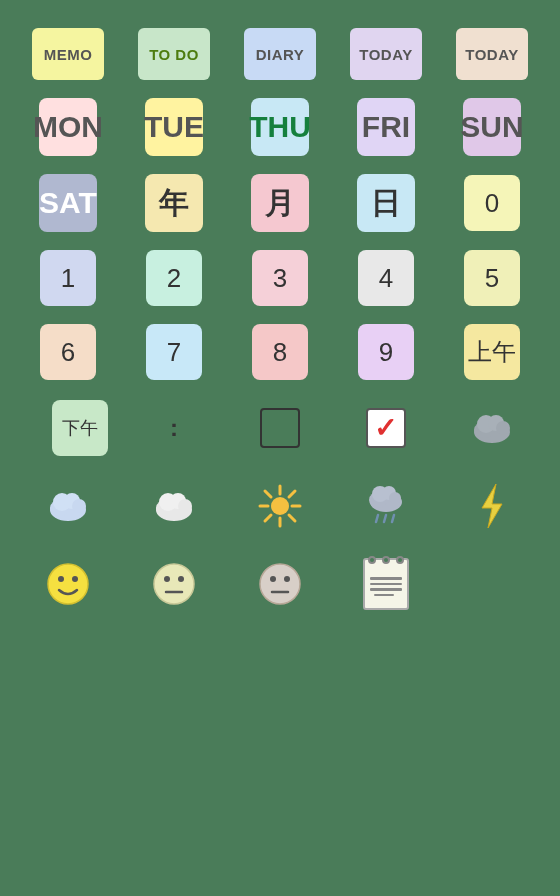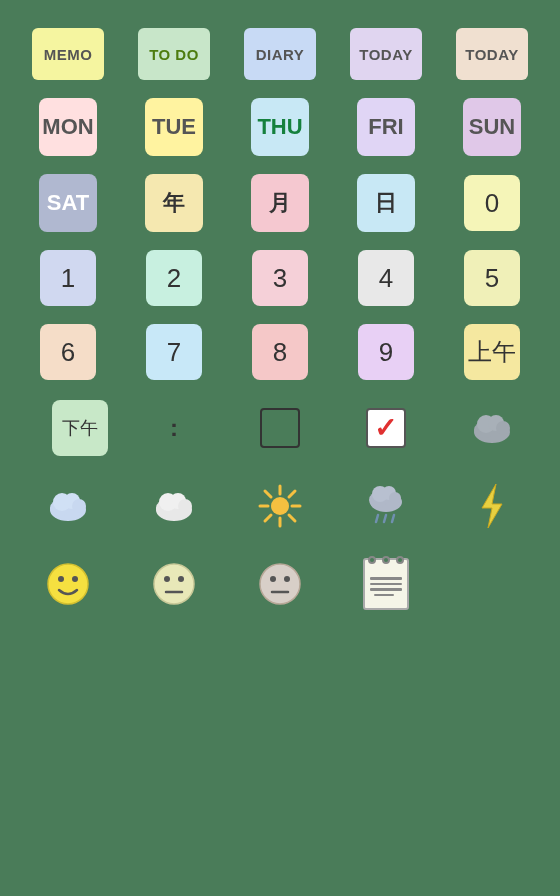--- a/index.html
+++ b/index.html
@@ -29,21 +29,21 @@
       font-size: 15px;
       font-weight: 600;
       letter-spacing: 0.5px;
       width: 72px;
       height: 52px;
     }
     .badge-small {
       width: 58px;
       height: 58px;
       border-radius: 8px;
-      font-size: 22px;
+      font-size: 30px;
       font-weight: 600;
       display: flex;
       align-items: center;
       justify-content: center;
     }
     .badge-num {
       width: 56px;
       height: 56px;
       border-radius: 8px;
       font-size: 26px;

